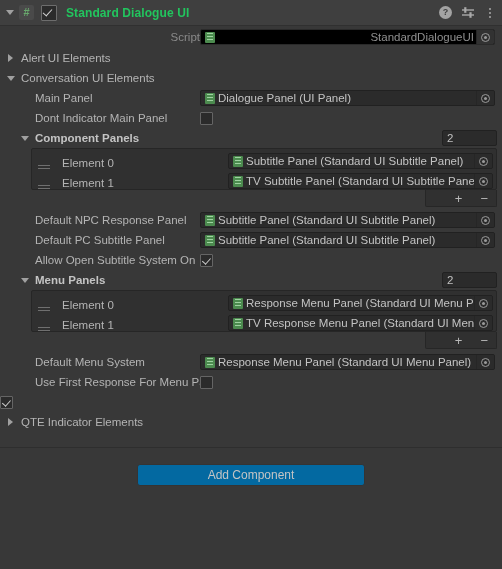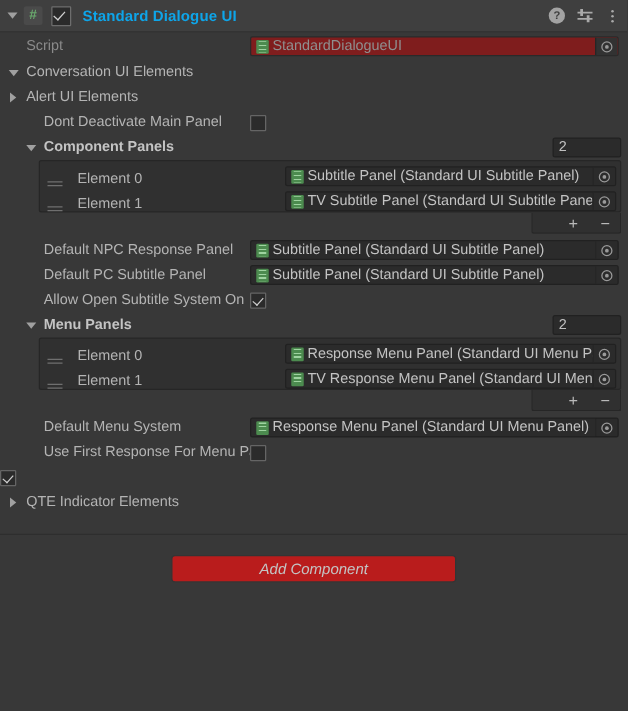--- a/index.html
+++ b/index.html
@@ -57,21 +57,21 @@
     position: relative;
     cursor: pointer;
   }
   .hdr-check.on::after {
     content: ""; position: absolute;
     left: 3px; top: 1px; width: 4px; height: 8px;
     border: solid #d2d2d2; border-width: 0 1.8px 1.8px 0;
     transform: rotate(42deg);
   }
   .comp-title {
-    margin-left: 9px; font-weight: bold; color: #0ea5e9;
+    margin-left: 9px; font-weight: bold; color: #22c55e;
     font-size: 12px; letter-spacing: .1px;
   }
   .hdr-icons { margin-left: auto; display: flex; align-items: center; gap: 9px; }
   .icon-help {
     width: 13px; height: 13px; border-radius: 50%;
     background: #a3a3a3;
     display: flex; align-items: center; justify-content: center;
     font-size: 9px; font-weight: bold; color: #3f3f3f;
     line-height: 1; cursor: pointer;
   }
@@ -102,21 +102,21 @@
   .foldrow .fold-txt { margin-left: 4px; color: #b4b4b4; }
   .foldrow .fold-txt.bold { font-weight: bold; color: #c4c4c4; }
 
   
   .objfield {
     height: 16px; background: #2b2b2b;
     border: 1px solid #212121; border-radius: 2px;
     display: flex; align-items: center;
     overflow: hidden; cursor: pointer; box-sizing: border-box;
   }
-  .objfield.disabled { background: #7f1d1d; border-color: #2a2a2a; }
+  .objfield.disabled { background: #000000; border-color: #2a2a2a; }
   .obj-ico {
     width: 10px; height: 11px; flex: 0 0 10px; margin: 0 3px 0 4px;
     background: #4c8b4f; border-radius: 1px; position: relative;
   }
   .obj-ico::after {
     content:""; position:absolute; left:2px; top:1px; right:2px; bottom:1px;
     background: repeating-linear-gradient(to bottom, #9ed3a0 0 1px, transparent 1px 3px);
   }
   .obj-txt {
     flex: 1 1 auto; overflow: hidden; white-space: nowrap;
@@ -180,24 +180,24 @@
   }
   .fbtn {
     color: #b9b9b9; font-size: 13px; line-height: 1; cursor: pointer;
     user-select: none; padding: 0 2px;
   }
 
   
   .sep { height: 1px; background: #2e2e2e; }
   .add-comp-wrap { display: flex; justify-content: center; }
   .add-comp {
-    width: 226px; height: 20px; background: #b91c1c;
+    width: 226px; height: 20px; background: #0369a1;
     border: 1px solid #343434; border-radius: 3px;
     display: flex; align-items: center; justify-content: center;
-    color: #c4c4c4; font-size: 12px; cursor: pointer; font-style: italic;
+    color: #c4c4c4; font-size: 12px; cursor: pointer;
   }
 </style>
 </head>
 <body>
 
 <div class="inspector">
 
   <div class="comp-header">
     <div class="foldout">
       <div class="tri-down"></div>
@@ -214,48 +214,58 @@
         <rect x="8.4" y="6.2" width="2.2" height="5.6" fill="#a9a9a9"></rect>
       </svg>
       <div class="icon-menu">
         <i></i>
           <i></i>
           <i></i>
       </div>
     </div>
   </div>
 
-  <div class="row dim" style="height:22px;">
+  <div class="row dim" style="height:22px;text-align:right;">
     <div class="lbl-col"><span class="label indent-1">Script</span></div>
     <div class="objfield disabled" style="width:295px;">
       <div class="obj-ico"></div>
       <div class="obj-txt">StandardDialogueUI</div>
       <div class="obj-pick">
         <div class="pick-dot"></div>
       </div>
     </div>
   </div>
 
   <div class="foldrow">
     <div class="fold-ico">
-      <div class="tri-down"></div>
-    </div>
-    <div class="fold-txt">Conversation UI Elements</div>
+      <div class="tri-right"></div>
+    </div>
+    <div class="fold-txt">Alert UI Elements</div>
   </div>
 
   <div class="foldrow">
     <div class="fold-ico">
-      <div class="tri-right"></div>
-    </div>
-    <div class="fold-txt">Alert UI Elements</div>
-  </div>
-
-
-  <div class="row">
-    <div class="lbl-col"><span class="label indent-2">Dont Deactivate Main Panel</span></div>
+      <div class="tri-down"></div>
+    </div>
+    <div class="fold-txt">Conversation UI Elements</div>
+  </div>
+
+  <div class="row">
+    <div class="lbl-col"><span class="label indent-2">Main Panel</span></div>
+    <div class="objfield" style="width:295px;">
+      <div class="obj-ico"></div>
+      <div class="obj-txt">Dialogue Panel (UI Panel)</div>
+      <div class="obj-pick">
+        <div class="pick-dot"></div>
+      </div>
+    </div>
+  </div>
+
+  <div class="row">
+    <div class="lbl-col"><span class="label indent-2">Dont Indicator Main Panel</span></div>
     <div class="chk"></div>
   </div>
 
   <div class="foldrow">
     <div class="fold-ico i1">
       <div class="tri-down"></div>
     </div>
     <div class="fold-txt bold">Component Panels</div>
     <div class="numfield" style="width:55px; margin-left:auto; margin-right:5px;">2</div>
   </div>

